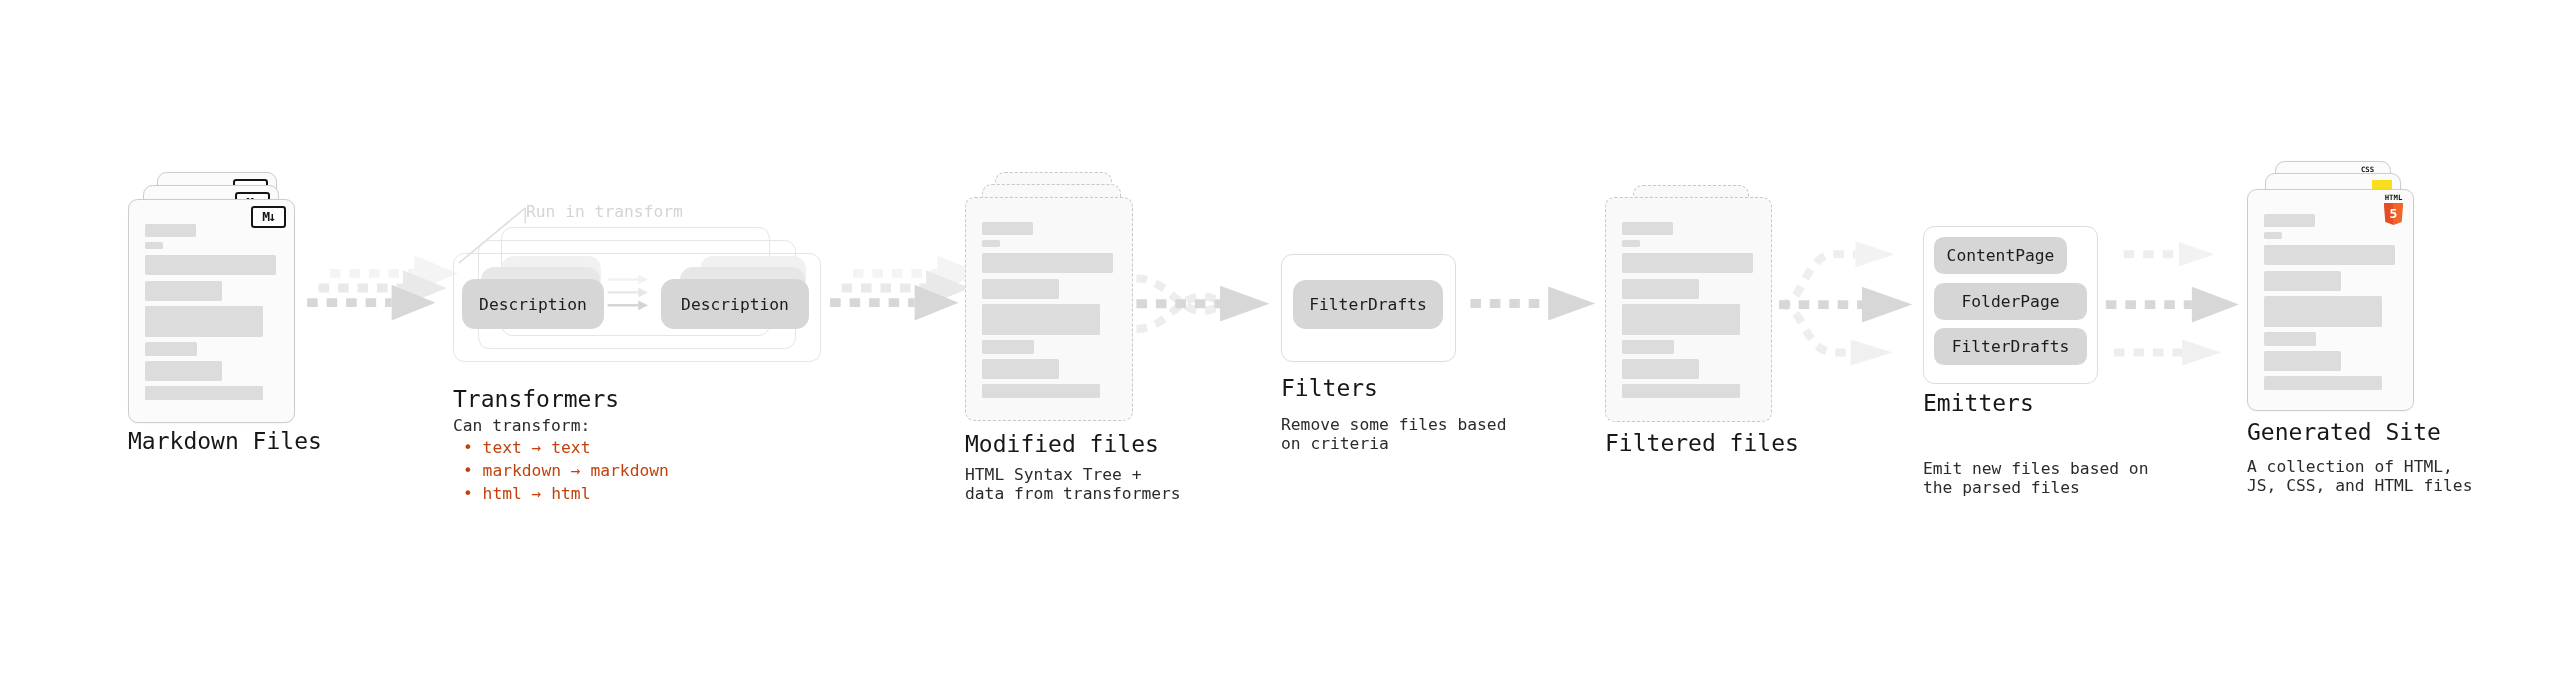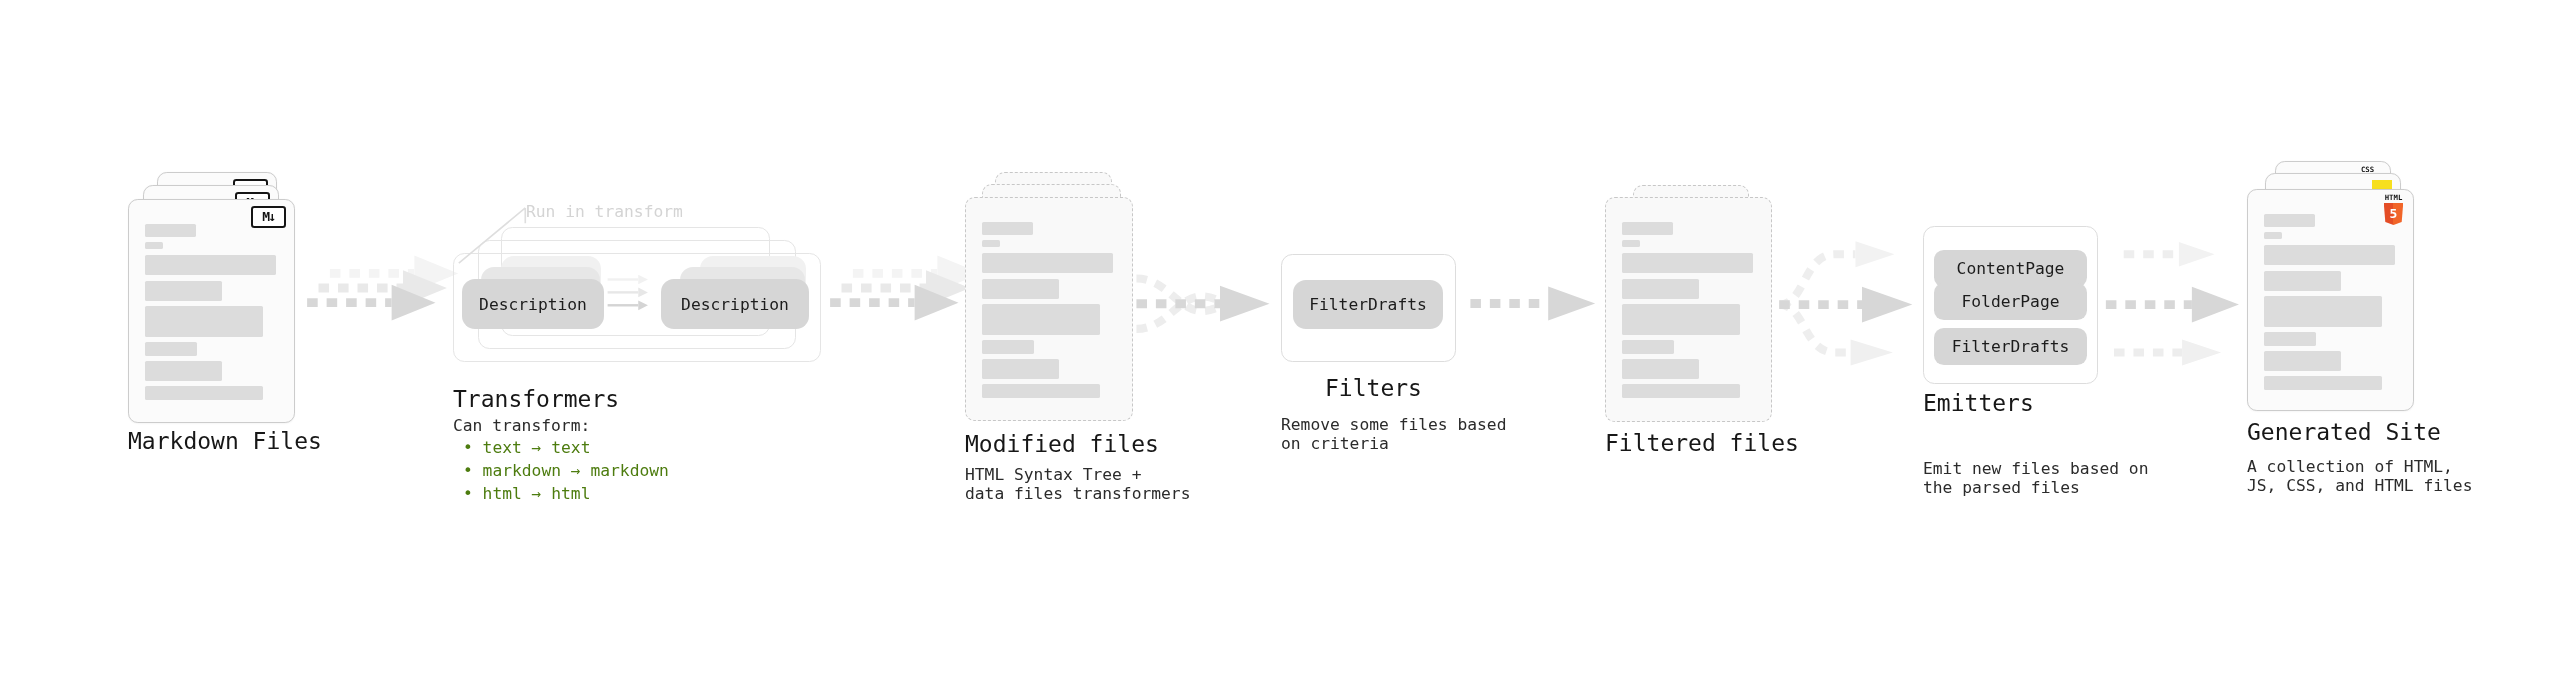--- a/index.html
+++ b/index.html
@@ -28,21 +28,21 @@
   .pill{position:absolute;background:#d6d6d6;border-radius:13px;display:flex;align-items:center;
         justify-content:center;font-size:16.3px;color:#1c1c1c;}
   .pill.g1{background:#e7e7e7;}
   .pill.g2{background:#f1f1f1;}
   
   .frame{position:absolute;border:1.6px solid #e5e5e5;border-radius:11.4px;background:transparent;}
   .panel{position:absolute;border:1.6px solid #dddddd;border-radius:11.4px;background:#ffffff;}
   
   .title{position:absolute;font-size:23px;font-weight:500;color:#171717;white-space:nowrap;}
   .sub{position:absolute;font-size:16.3px;line-height:18.7px;color:#2b2b2b;white-space:pre-line;}
-  .bullets{position:absolute;font-size:16.3px;line-height:23px;color:#4d7c0f;white-space:nowrap;}
+  .bullets{position:absolute;font-size:16.3px;line-height:23px;color:#c2410c;white-space:nowrap;}
   .note{position:absolute;font-size:16.3px;color:#d4d4d4;white-space:nowrap;}
   svg.arr{position:absolute;overflow:visible;}
 </style>
 </head>
 <body>
 
 <div class="stage">
 
   <div>
     <div class="doc" style="left:157px;top:172px;width:118px;height:222px;">
@@ -149,34 +149,34 @@
           <div class="bar" style="width: 131px; height: 19.5px; margin-top: 6.5px;"></div>
           <div class="bar" style="width: 77px; height: 19.5px; margin-top: 6.5px;"></div>
           <div class="bar" style="width: 118px; height: 31px; margin-top: 4.9px;"></div>
           <div class="bar" style="width: 52px; height: 14px; margin-top: 5.7px;"></div>
           <div class="bar" style="width: 77px; height: 19.5px; margin-top: 4.9px;"></div>
           <div class="bar" style="width: 118px; height: 14px; margin-top: 4.9px;"></div>
         </div>
     </div>
     <div class="title" style="left:965px;top:431px;">Modified files</div>
     <div class="sub" style="left:965px;top:466px;">HTML Syntax Tree +
-data files transformers</div>
+data from transformers</div>
   </div>
 
   <svg class="arr" style="left:1134px;top:258px;" width="142" height="93" viewBox="0 0 175 114">
     <path d="M3,25 C48,25 58,82 104,60" stroke="#ededed" stroke-width="10" stroke-dasharray="13 11" fill="none"></path>
     <path d="M3,87 C48,87 58,30 104,52" stroke="#ededed" stroke-width="10" stroke-dasharray="13 11" fill="none"></path>
     <line x1="3" y1="56" x2="106" y2="56" stroke="#d7d7d7" stroke-width="11" stroke-dasharray="13 11"></line>
     <path d="M106,34 L167,56 L106,78 Z" fill="#d7d7d7"></path>
   </svg>
 
   <div>
     <div class="panel" style="left:1281px;top:254px;width:173px;height:106px;"></div>
     <div class="pill" style="left:1293px;top:280px;width:150px;height:49px;">FilterDrafts</div>
-    <div class="title" style="left:1281px;top:375px;margin-left:44px;">Filters</div>
+    <div class="title" style="left:1281px;top:375px;">Filters</div>
     <div class="sub" style="left:1281px;top:416px;">Remove some files based
 on criteria</div>
   </div>
 
   <svg class="arr" style="left:1467px;top:280px;" width="130" height="47" viewBox="0 0 160 58">
     <line x1="4" y1="29" x2="100" y2="29" stroke="#d7d7d7" stroke-width="11" stroke-dasharray="13 11"></line>
     <path d="M100,8 L158,29 L100,50 Z" fill="#d7d7d7"></path>
   </svg>
 
   <div>
@@ -200,21 +200,21 @@
     <path d="M4,87 C36,87 34,25 72,25 L98,25" stroke="#eeeeee" stroke-width="10" stroke-dasharray="13 11" fill="none"></path>
     <path d="M98,9 L146,25 L98,41 Z" fill="#f2f2f2"></path>
     <path d="M4,87 C36,87 34,146 72,146 L92,146" stroke="#eeeeee" stroke-width="10" stroke-dasharray="13 11" fill="none"></path>
     <path d="M92,130 L144,146 L92,162 Z" fill="#f0f0f0"></path>
     <line x1="4" y1="87" x2="106" y2="87" stroke="#d7d7d7" stroke-width="11" stroke-dasharray="13 11"></line>
     <path d="M106,65 L168,87 L106,109 Z" fill="#d7d7d7"></path>
   </svg>
 
   <div>
     <div class="panel" style="left:1923px;top:226px;width:173px;height:156px;"></div>
-    <div class="pill" style="left:1934px;top:237px;width:153px;height:37px;border-radius:9.8px;margin-top:13px;">ContentPage</div>
+    <div class="pill" style="left:1934px;top:237px;width:133px;height:37px;border-radius:9.8px;">ContentPage</div>
     <div class="pill" style="left:1934px;top:283px;width:153px;height:37px;border-radius:9.8px;">FolderPage</div>
     <div class="pill" style="left:1934px;top:328px;width:153px;height:37px;border-radius:9.8px;">FilterDrafts</div>
     <div class="title" style="left:1923px;top:390px;">Emitters</div>
     <div class="sub" style="left:1923px;top:431px;margin-top:29px;">Emit new files based on
 the parsed files</div>
   </div>
 
   <svg class="arr" style="left:2101px;top:234px;" width="142" height="142" viewBox="0 0 175 175">
     <line x1="28" y1="25" x2="96" y2="25" stroke="#eeeeee" stroke-width="10" stroke-dasharray="13 11"></line>
     <path d="M96,10 L140,25 L96,40 Z" fill="#f2f2f2"></path>

